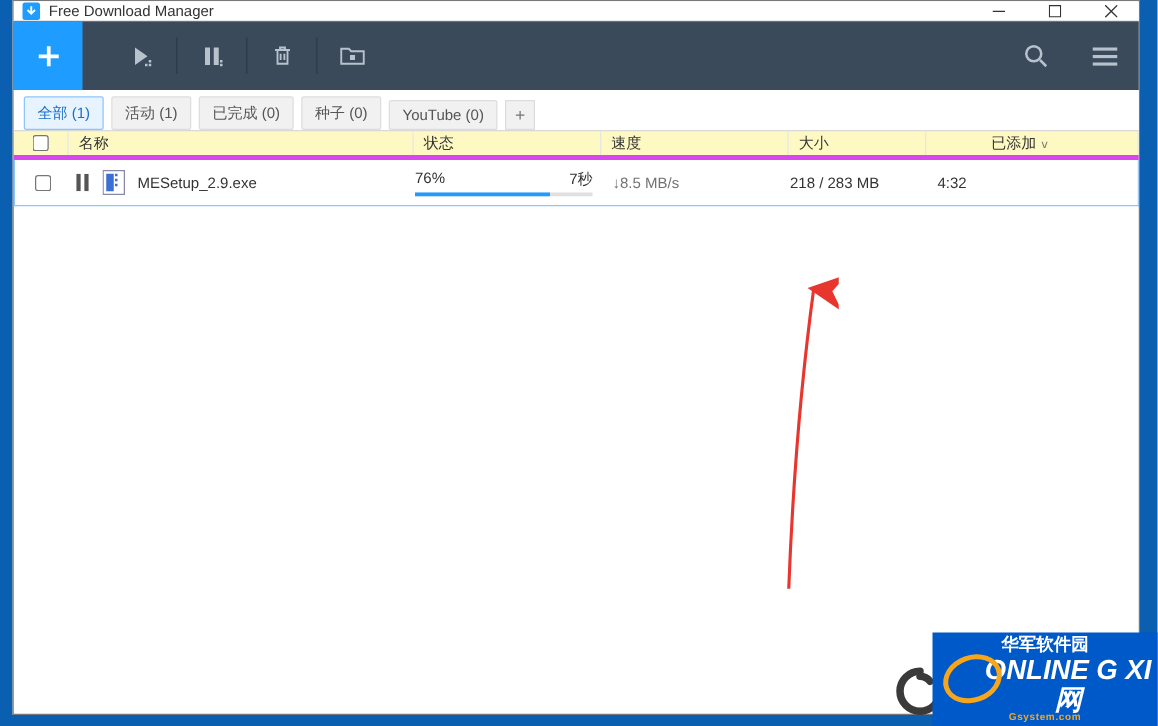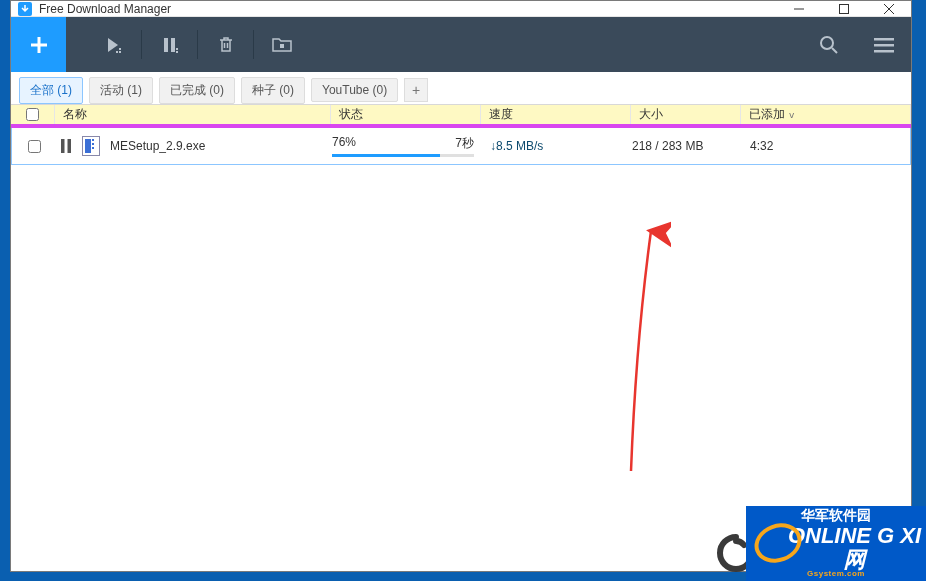--- a/index.html
+++ b/index.html
@@ -11,43 +11,43 @@
     .title-text { font-size:12px; color:#333; flex:1; }
     .winctrl { width:45px; height:26px; display:flex; align-items:center; justify-content:center; color:#333; }
     .winctrl svg { width:10px; height:10px; stroke:#333; stroke-width:1; fill:none; }
     .toolbar { height:55px; background:#3a4a5a; display:flex; align-items:stretch; }
     .tb-add { width:55px; background:#1e9cff; display:flex; align-items:center; justify-content:center; color:#fff; font-size:28px; }
     .tb-spacer { width:20px; }
     .tb-btn { width:55px; display:flex; align-items:center; justify-content:center; color:#aab5bf; position:relative; }
     .tb-sep { width:1px; background:#2a3a48; margin:13px 0; }
     .tb-flex { flex:1; }
     .tb-icon svg { fill:#b8c2cc; }
-    .tabs-row { height:32px; display:flex; align-items:center; padding:4px 8px 0 8px; gap:6px; background:#fff; }
+    .tabs-row { height:32px; display:flex; align-items:flex-end; padding:4px 8px 0 8px; gap:6px; background:#fff; }
     .tab { padding:4px 10px; font-size:12px; color:#555; background:#f1f1f1; border:1px solid #ddd; border-radius:2px; white-space:nowrap; }
     .tab.active { background:#e7f3ff; border-color:#8cc6ff; color:#1870c9; }
     .tab-add { width:24px; height:24px; display:flex; align-items:center; justify-content:center; background:#f1f1f1; border:1px solid #ddd; font-size:14px; color:#777; }
     .headers { height:24px; border-top:1px solid #d8d8d8; border-bottom:4px solid #d946ef; display:flex; font-size:12px; color:#333; background:#fef9c3; }
     .hcell { padding:0 8px; border-right:1px solid #e6e6e6; height:100%; display:flex; align-items:center; }
     .hcheck { width:44px; justify-content:center; }
     .hcheck input, .row-check input { width:13px; height:13px; }
     .hname { flex:0 0 276px; }
     .hstatus{ flex:0 0 150px; }
     .hspeed { flex:0 0 150px; }
     .hsize  { flex:0 0 110px;font-family:Liberation Mono, monospace; }
-    .hadded { flex:1; }
+    .hadded { flex:1;margin-left:44px; }
     .hadded .caret { margin-left:4px; font-size:9px; color:#777; }
     .list { border:1px solid #8cc6ff; border-top:none; }
     .row { height:36px; display:flex; align-items:center; font-size:12px; color:#333; background:#fff;justify-content:space-between; }
     .row-check { width:44px; display:flex; justify-content:center; }
     .row-pause { width:20px; display:flex; justify-content:center; }
     .row-pause svg { fill:#555; }
     .row-file-icon { width:30px; display:flex; justify-content:center; }
     .row-name { flex:0 0 226px; padding-left:4px; }
     .row-status { flex:0 0 150px; position:relative; }
-    .row-speed { flex:0 0 150px; padding-left:8px; color:#0c4a6e; }
+    .row-speed { flex:0 0 150px; padding-left:8px; color:#737373; }
     .row-size { flex:0 0 110px; color:#333; }
     .row-added { flex:1; padding-left:8px; }
     .prog-top { display:flex; justify-content:space-between; font-size:12px; padding:0 8px 2px 0; }
     .prog-bar { height:3px; background:#e0e0e0; margin-right:8px; }
     .prog-fill { height:100%; background:#1e9cff; }
     .arrow-svg { position:absolute; left:600px; top:220px; pointer-events:none; }
     .watermark { position:absolute; right:0; bottom:0; width:180px; height:75px; background:#0059c8; display:flex; align-items:center; justify-content:center; }
     .watermark-inner { color:#fff; font-weight:bold; font-size:16px; text-align:center; line-height:1.1; }
     .wm-oval { position:absolute; left:8px; top:18px; width:48px; height:38px; border:4px solid #f7a61b; border-radius:50%; transform:rotate(-20deg); }
     .wm-top { font-size:14px; }

